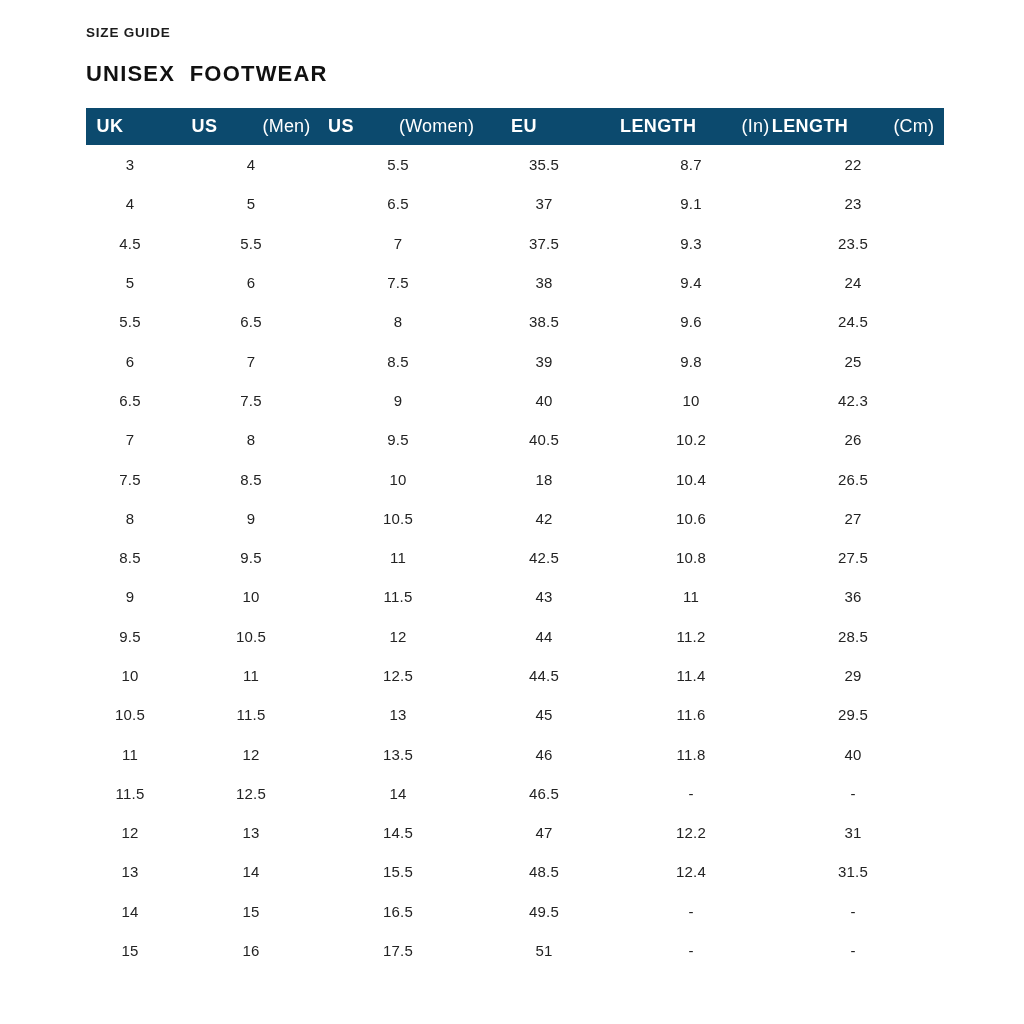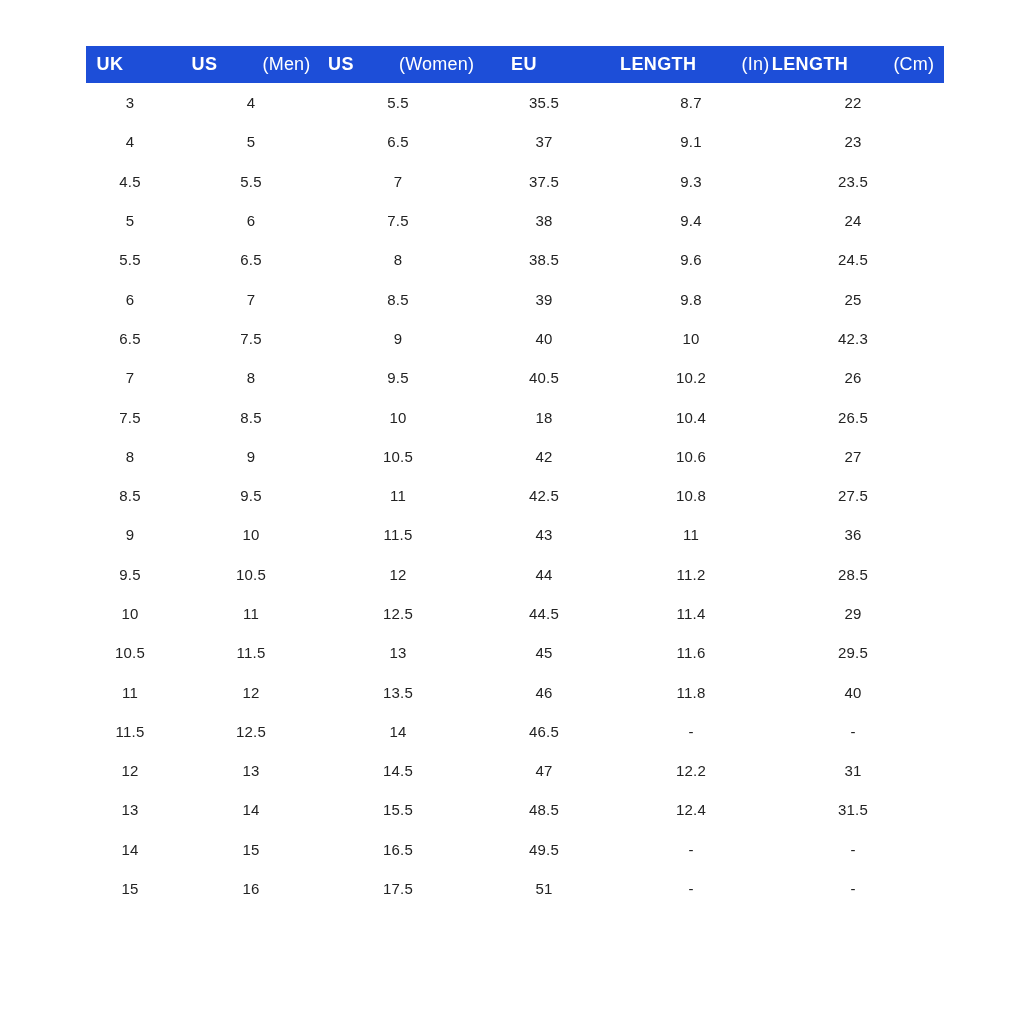--- a/index.html
+++ b/index.html
@@ -31,21 +31,21 @@
     line-height: 26px;
     white-space: pre;
   }
   table.size-table {
     margin-top: 21px;
     border-collapse: collapse;
     table-layout: fixed;
     width: 858px;
   }
   thead tr {
-    background: #1d4ed8;
+    background: #0c4a6e;
     color: #ffffff;
   }
   thead th {
     height: 37px;
     font-size: 18px;
     font-weight: 400;
     text-align: center;
     vertical-align: middle;
     padding: 0;
     white-space: nowrap;
@@ -66,20 +66,22 @@
     font-size: 15px;
     color: #232323;
     letter-spacing: 0.2px;
     padding: 0;
   }
 </style>
 </head>
 <body>
 
 <div class="wrap">
+  <div class="eyebrow">SIZE GUIDE</div>
+  <div class="title">UNISEX  FOOTWEAR</div>
 
   <table class="size-table">
     <colgroup>
       <col style="width:88px">
       <col style="width:154px">
       <col style="width:140px">
       <col style="width:152px">
       <col style="width:142px">
       <col style="width:182px">
     </colgroup>

